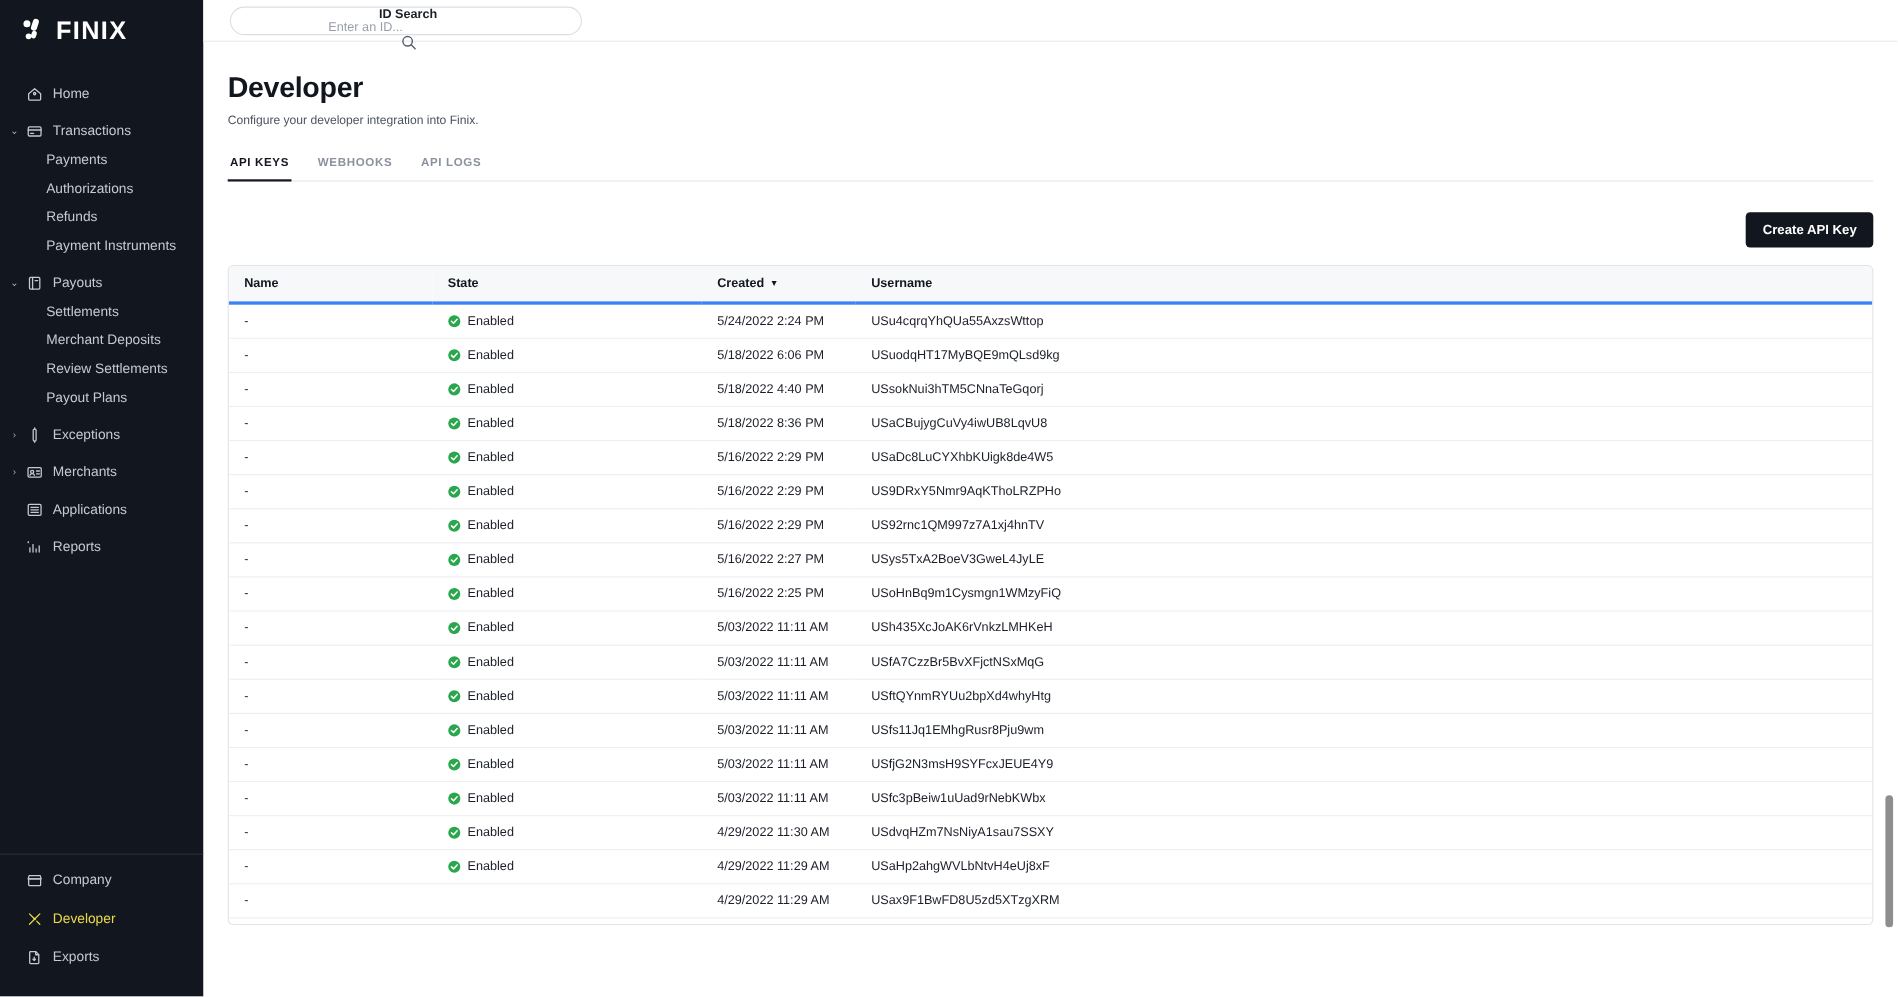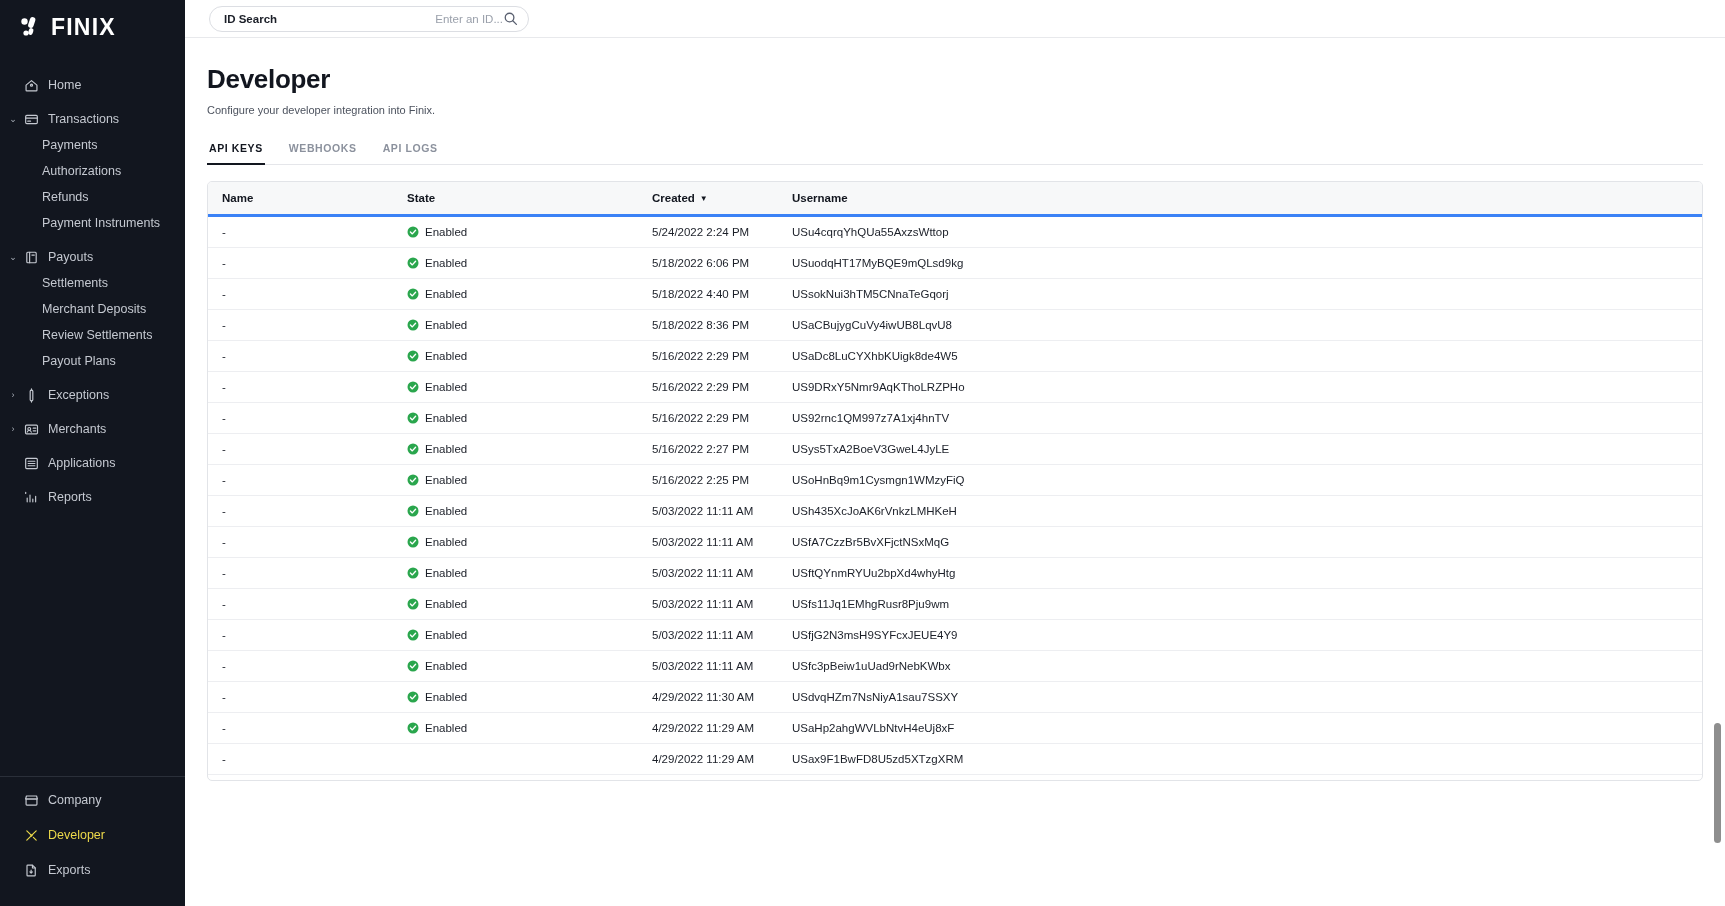--- a/index.html
+++ b/index.html
@@ -63,26 +63,27 @@
     border-bottom: 1px solid #e8e9ec;
     display: flex; align-items: center;
     padding: 0 16px 0 24px;
     background: #ffffff;
   }
   .search-box {
     display: flex; align-items: center;
     width: 320px; height: 26px;
     border: 1px solid #dcdee3; border-radius: 14px;
     padding: 0 10px 0 14px;
+    flex-direction: column;
   }
   .search-label { font-size: 11.5px; color: #1b1f28; font-weight: 600; }
   .search-input {
     border: none; outline: none; flex: 1 1 auto;
     font-size: 11.5px; color: #1b1f28; margin-left: 9px;
-    font-family: "Liberation Sans", sans-serif; background: transparent; text-align: right;
+    font-family: "Liberation Sans", sans-serif; background: transparent;
   }
   .search-input::placeholder { color: #9aa0ab; }
   .search-icon { color: #5a6070; display: flex; align-items: center; }
   .topbar-right {
     margin-left: auto; display: flex; align-items: center; gap: 16px;
   }
   .support-link { font-size: 11.5px; color: #1b1f28; cursor: pointer; }
   .bell { color: #1b1f28; display: flex; align-items: center; cursor: pointer; }
   .divider-v { width: 1px; height: 20px; background: #e0e2e6; }
   .account-name { font-size: 11.5px; color: #6d7381; }
@@ -344,20 +345,23 @@
     <section class="content">
       <h1 class="page-title">Developer</h1>
       <p class="page-sub">Configure your developer integration into Finix.</p>
 
       <div class="tabs">
           <div class="tab active">API KEYS</div>
           <div class="tab">WEBHOOKS</div>
           <div class="tab">API LOGS</div>
         </div>
 
+      <div class="action-row">
+        <button class="btn-primary">Create API Key</button>
+      </div>
 
       <div class="table-card">
         <table>
           <colgroup>
             <col class="col-name">
               <col class="col-state">
               <col class="col-created">
               <col class="col-user">
           </colgroup>
           <thead>

